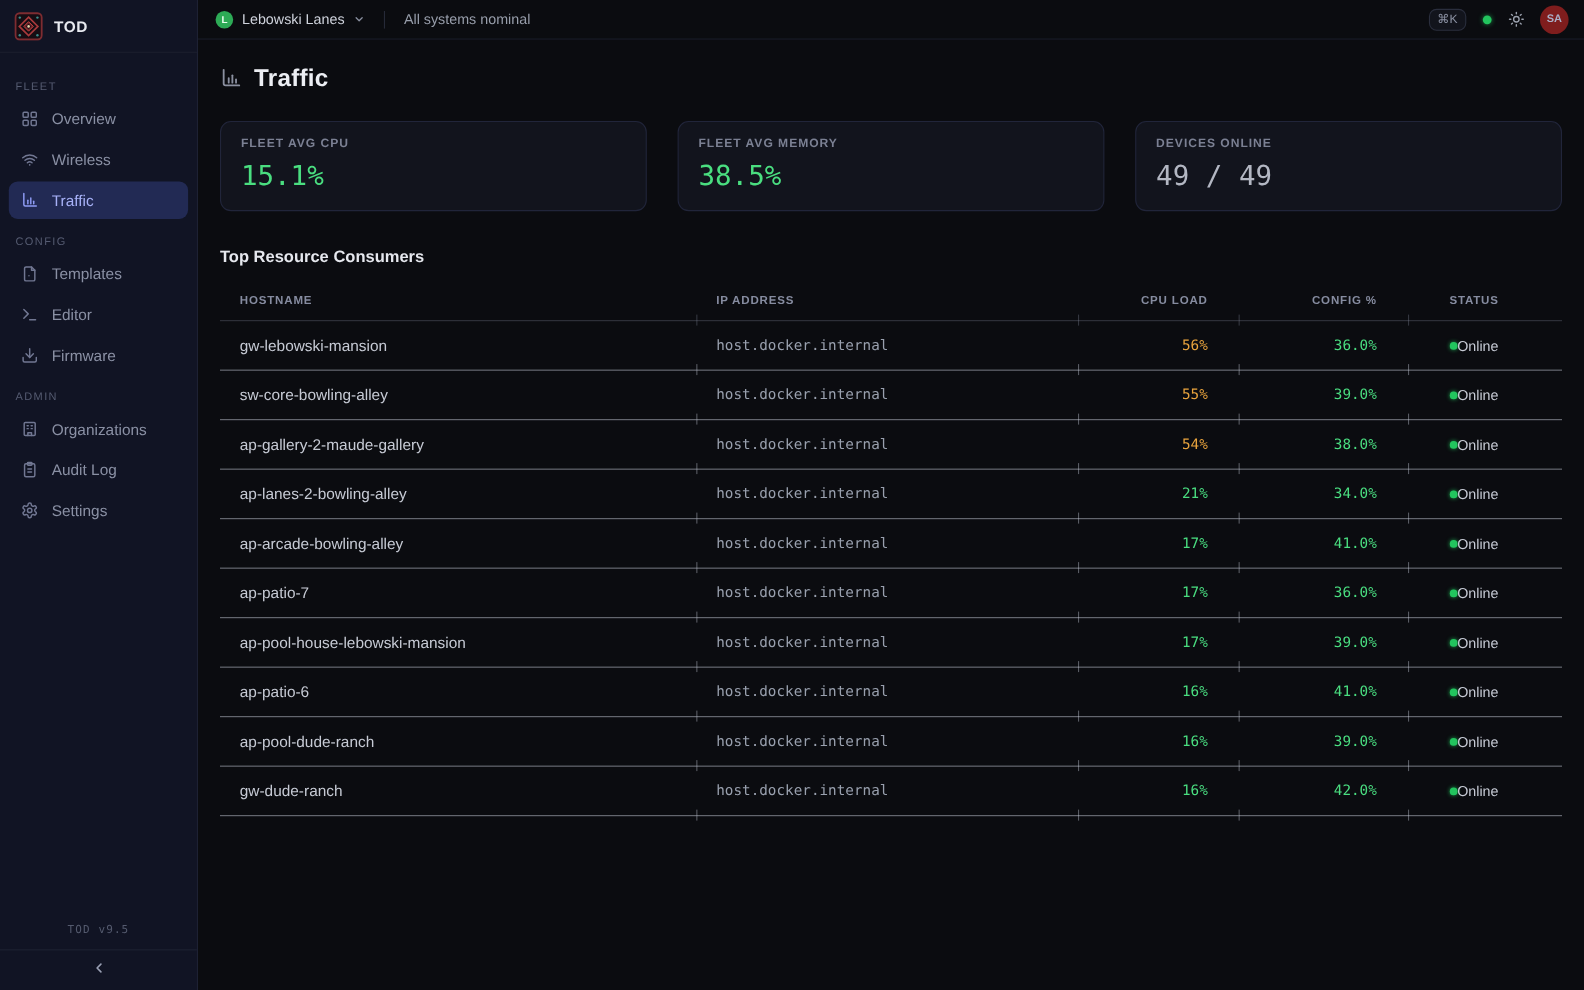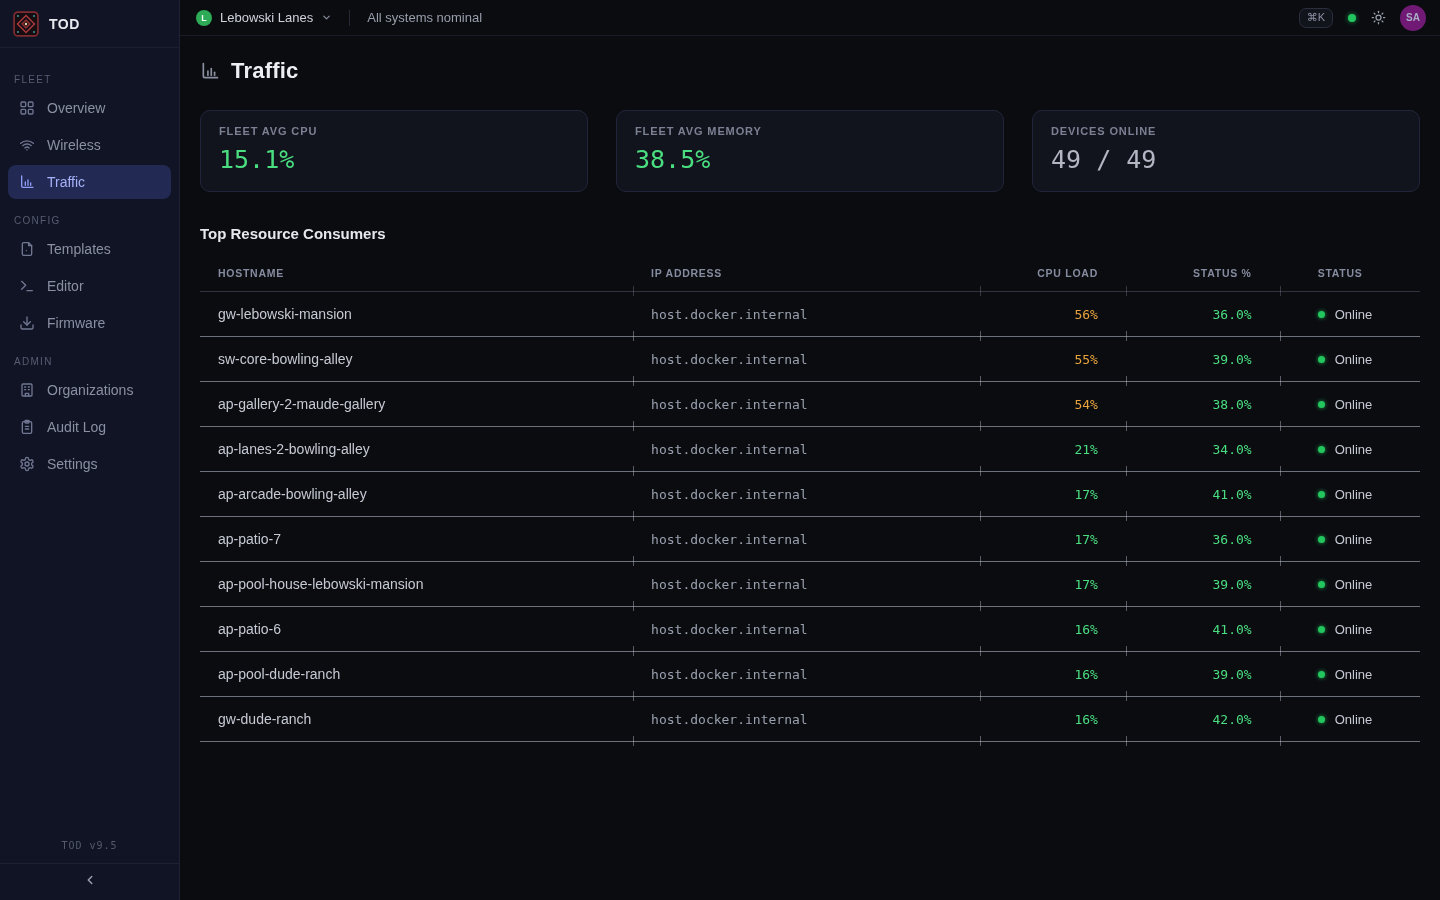--- a/index.html
+++ b/index.html
@@ -92,21 +92,21 @@
   }
   .health-dot {
     width:8px; height:8px; border-radius:50%;
     background:#22c55e; box-shadow:0 0 5px rgba(34,197,94,0.7);
     margin:0 15px;
   }
   .theme-toggle { color:#9aa0ac; margin-right:14px; cursor:pointer; display:grid; place-items:center; }
   .theme-toggle svg { width:15px; height:15px; }
   .user-avatar {
     width:26px; height:26px; border-radius:50%;
-    background:#701a75; color:#a9aec6;
+    background:#7f1d1d; color:#a9aec6;
     font-size:10px; font-weight:700;
     display:grid; place-items:center; cursor:pointer;
   }
 
   .content { flex:1; padding:0 20px; overflow:hidden; }
 
   .page-title-row { margin-top:22px; display:flex; align-items:center; gap:11px; }
   .page-title-icon { color:#8b90a0; display:grid; place-items:center; }
   .page-title-icon svg { width:20px; height:20px; }
   .page-title { margin:0; font-size:22px; font-weight:700; color:#eceef3; letter-spacing:0.01em; }
@@ -150,21 +150,21 @@
     width:1px; height:10px; background:rgba(208,213,228,0.4);
   }
   .devices th + th::before { background:rgba(150,156,175,0.3); }
   td.host { color:#c6cad4; }
   td.ip { font-family:"DejaVu Sans Mono","Liberation Mono",monospace; font-size:13px; color:#99a0ae; }
   td.num { font-family:"DejaVu Sans Mono","Liberation Mono",monospace; font-size:13px; text-align:right; padding-right:28px; }
   td.cpu.warn { color:#e8a33d; }
   td.cpu.ok { color:#4ade80; }
   td.mem { color:#4ade80; }
   td.status { padding-left:38px; }
-  .status-inner { display:flex; align-items:center; gap:10px; }
+  .status-inner { display:flex; align-items:center; gap:0; }
   .status-dot {
     width:7px; height:7px; border-radius:50%;
     background:#22c55e; box-shadow:0 0 4px rgba(34,197,94,0.8);
     flex:none;
   }
   .status-text { font-size:13px; color:#c6cad4; }
 </style>
 </head>
 <body>
 
@@ -380,21 +380,21 @@
             <col style="width:28.4%">
             <col style="width:12%">
             <col style="width:12.6%">
             <col style="width:11.5%">
         </colgroup>
         <thead>
           <tr>
             <th>HOSTNAME</th>
             <th>IP ADDRESS</th>
             <th class="num">CPU LOAD</th>
-            <th class="num">STATUS %</th>
+            <th class="num">CONFIG %</th>
             <th class="status-col">STATUS</th>
           </tr>
         </thead>
         <tbody>
             <tr>
               <td class="host">gw-lebowski-mansion</td>
               <td class="ip">host.docker.internal</td>
               <td class="num cpu warn">56%</td>
               <td class="num mem">36.0%</td>
               <td class="status">

